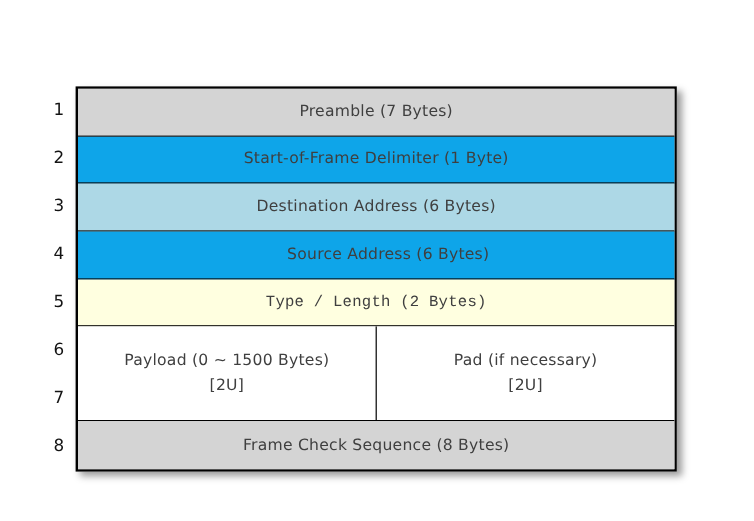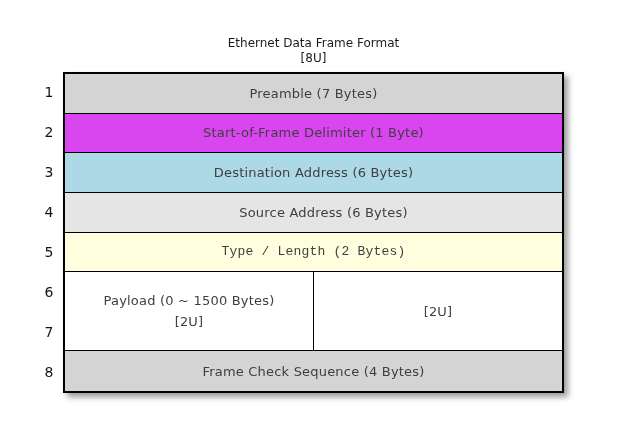--- a/index.html
+++ b/index.html
@@ -83,67 +83,64 @@
   }
   .split-cell.left {
     border-right: 1px solid #000000;
   }
 </style>
 </head>
 <body>
 
 <div class="canvas">
 
-  <div class="title-block">
-    <div>Ethernet Data Frame Format</div>
-    <div>[8U]</div>
-  </div>
 
   <div class="numbers-col">
     <div class="unit-number">1</div>
     <div class="unit-number">2</div>
     <div class="unit-number">3</div>
     <div class="unit-number">4</div>
     <div class="unit-number">5</div>
     <div class="unit-number">6</div>
     <div class="unit-number">7</div>
     <div class="unit-number">8</div>
   </div>
 
   <div class="frame-box">
 
     <div class="frame-row" style="background: rgb(212, 212, 212);">
       <span>Preamble (7 Bytes)</span>
     </div>
 
-    <div class="frame-row" style="background: #d946ef;">
+    <div class="frame-row" style="background: #0ea5e9;">
       <span>Start-of-Frame Delimiter (1 Byte)</span>
     </div>
 
     <div class="frame-row" style="background: rgb(173, 216, 230); text-align: center;">
       <span>Destination Address (6 Bytes)</span>
     </div>
 
-    <div class="frame-row" style="background: #e5e5e5; padding-left: 20px;">
+    <div class="frame-row" style="background: #0ea5e9; padding-left: 20px;">
       <span>Source Address (6 Bytes)</span>
     </div>
 
     <div class="frame-row" style="background: rgb(255, 255, 224); font-family: Liberation Mono, monospace;">
       <span>Type / Length (2 Bytes)</span>
     </div>
 
     <div class="frame-row double" style="background: rgb(255, 255, 255);">
       <div class="split-cell left">
         <div>Payload (0 ~ 1500 Bytes)</div>
         <div>[2U]</div>
       </div>
       <div class="split-cell">
+        <div>Pad (if necessary)</div>
         <div>[2U]</div>
       </div>
     </div>
 
     <div class="frame-row" style="background: rgb(212, 212, 212);">
-      <span>Frame Check Sequence (4 Bytes)</span>
+      <span>Frame Check Sequence (8 Bytes)</span>
     </div>
 
   </div>
 
 </div>
 
 </body></html>

